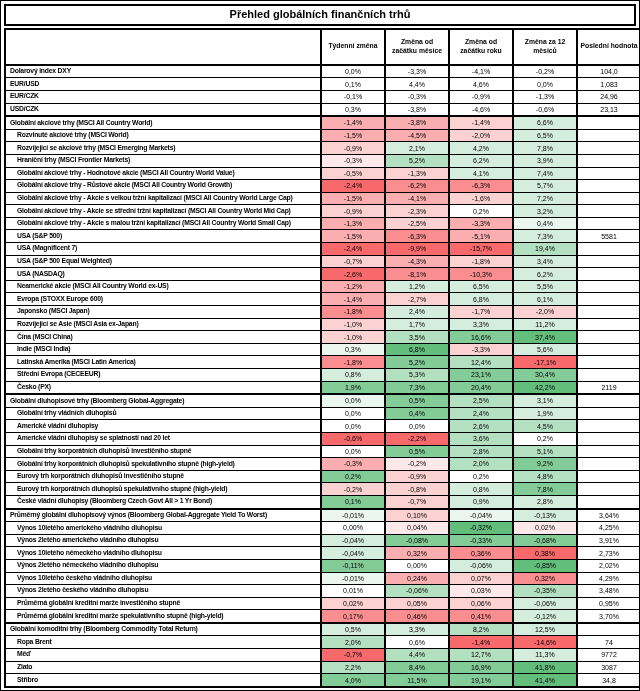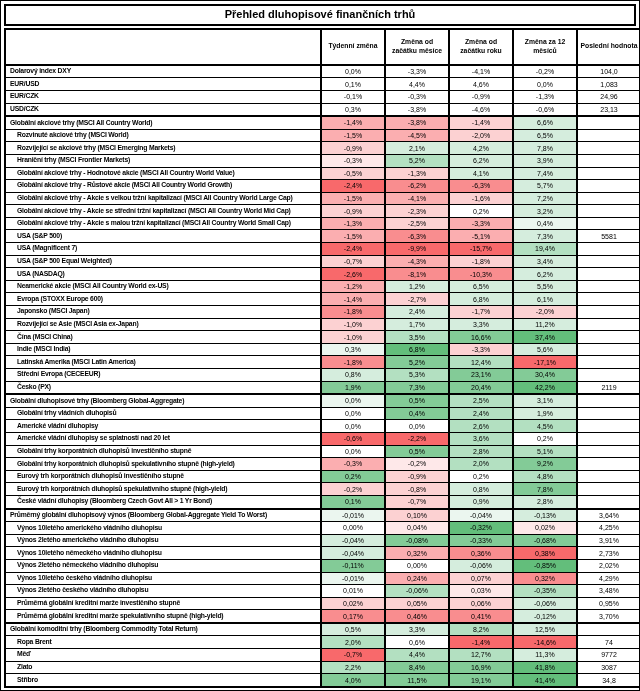--- a/index.html
+++ b/index.html
@@ -40,21 +40,21 @@
   tbody td.lbl.ind{padding-left:11px;}
   tr.section-start td{border-top:2px solid #000;}
   .source-note{
     font-size:6.5px;padding:3px 1px 0 1px;text-align:left;
   }
 </style>
 </head>
 <body>
 
 <div class="frame">
-  <div class="title-box">Přehled dluhopisové finančních trhů</div>
+  <div class="title-box">Přehled globálních finančních trhů</div>
 
   <table class="market">
     <colgroup>
       <col class="c-label">
       <col class="c-val">
         <col class="c-val">
         <col class="c-val">
         <col class="c-val">
         <col class="c-val">
     </colgroup>

